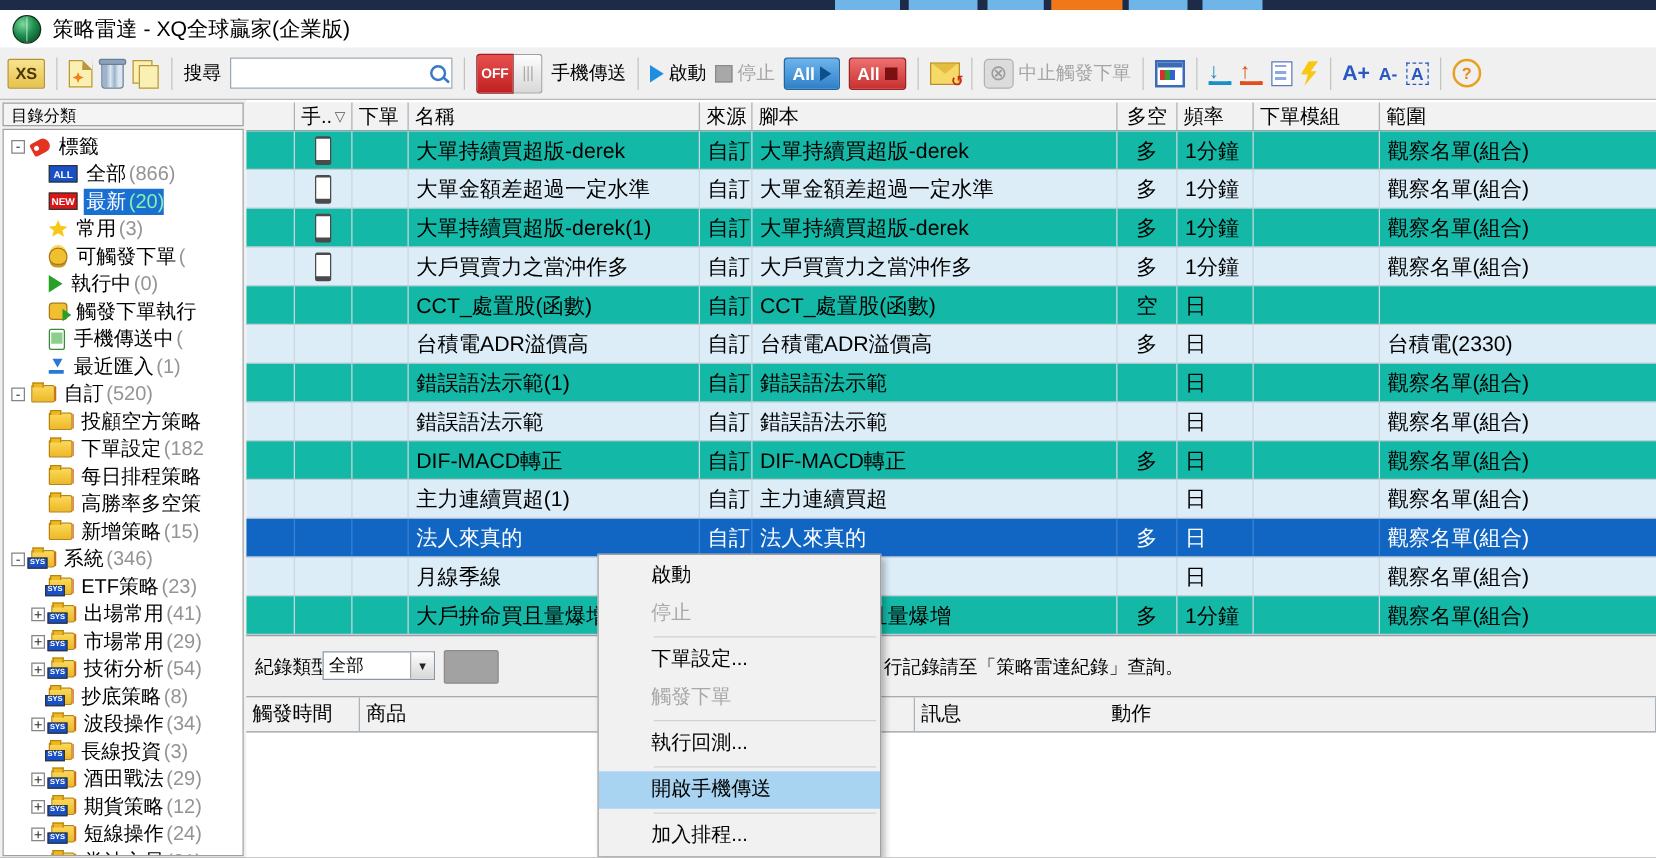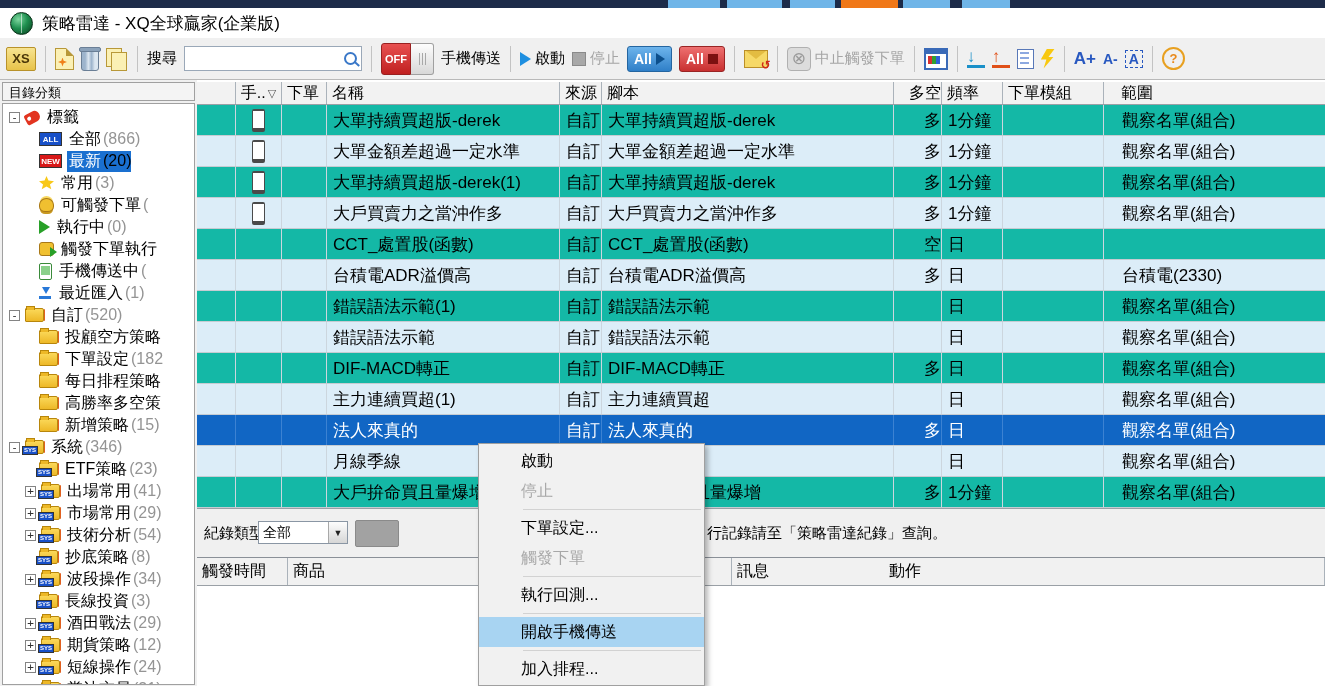--- a/index.html
+++ b/index.html
@@ -74,21 +74,21 @@
   .sidebar{position:absolute;left:0;top:80px;width:197px;bottom:0;background:#f0f0f0;box-sizing:border-box;}
   .sidebar-header{position:absolute;left:2px;top:2px;right:2px;height:19px;background:#f4f4f4;border:1px solid #a0a0a0;
     font-size:13px;line-height:19px;padding-left:6px;box-sizing:border-box;}
   .tree{position:absolute;left:2px;top:23px;right:2px;bottom:1px;background:#fff;border:1px solid #a0a0a0;
     overflow:hidden;padding-top:2px;box-sizing:border-box;}
   .tree-item{height:22px;display:flex;align-items:center;white-space:nowrap;font-size:16px;overflow:hidden;}
   .tree-item .lbl{padding:0 2px;margin-top:30px;}
   .tree-item .cnt{color:#949494;}
   .tree-item.sel .lblwrap{background:#1a70d0;}
   .tree-item.sel .lbl{color:#fff;}
-  .tree-item.sel .cnt{color:#000000;}
+  .tree-item.sel .cnt{color:#86efac;}
   .expando{width:11px;height:11px;border:1px solid #848484;background:#fff;flex:0 0 auto;margin-right:5px;
     display:flex;align-items:center;justify-content:center;font-size:11px;line-height:9px;color:#333;box-sizing:border-box;font-family:"DejaVu Sans Mono",monospace;}
   .tico{flex:0 0 auto;margin-right:5px;position:relative;}
   .i-tag{width:15px;height:11px;background:#e23420;border-radius:2px 5px 5px 2px;transform:rotate(-28deg);}
   .i-tag::before{content:"";position:absolute;left:2px;top:3px;width:4px;height:4px;border-radius:50%;background:#fff;}
   .i-badge{min-width:19px;height:12px;padding:0 1px;color:#fff;font-size:8px;font-weight:bold;display:flex;align-items:center;justify-content:center;border:1px solid #333;}
   .i-badge.all{background:#1850c8;}
   .i-badge.new{background:#d81818;}
   .i-star{width:15px;height:14px;background:#f8c818;clip-path:polygon(50% 0,63% 33%,100% 38%,73% 60%,82% 95%,50% 75%,18% 95%,27% 60%,0 38%,37% 33%);}
   .i-coin{width:13px;height:12px;background:#f0c030;border:1px solid #a87818;border-radius:50% 50% 40% 40%;box-shadow:0 -3px 0 -1px #f8d860,0 3px 0 -1px #c89820;}
@@ -110,21 +110,21 @@
   .gh-cell{border-right:1px solid #aab2ba;font-size:16px;display:flex;align-items:center;padding-left:5px;box-sizing:border-box;overflow:hidden;white-space:nowrap;}
   .sortg{font-size:11px;color:#555;margin-left:2px;}
   .grid-rows{position:absolute;left:0;top:25px;right:0;height:403px;overflow:hidden;}
   .grow{height:31px;display:flex;border-bottom:1px solid #c6ccd2;box-sizing:border-box;background:#14b8a6;}
   .grow.alt{background:#dcedf8;}
   .grow.sel{background:#1166c4;color:#fff;}
   .gcell{border-right:1px solid #ccd6de;font-size:17px;display:flex;align-items:center;padding-left:6px;box-sizing:border-box;overflow:hidden;white-space:nowrap;}
   .grow.sel .gcell{border-right-color:#3c82d2;}
   .c0{width:39px;padding-left:0;}.c1{width:46px;padding-left:0;justify-content:center;}
   .c2{width:45px;}.c3{width:233px;}.c4{width:42px;}.c5{width:292px;}
-  .c6{width:48px;justify-content:flex-end;padding-left:0;}.c7{width:61px;}.c8{width:101px;}.c9{flex:1;border-right:none;margin-left:12px;}
+  .c6{width:48px;justify-content:center;padding-left:0;}.c7{width:61px;}.c8{width:101px;}.c9{flex:1;border-right:none;}
   .row-phone{width:11px;height:17px;border:1px solid #4a4a4a;border-bottom-width:4px;border-top-width:2px;border-radius:2px;background:#fff;}
   
   .bottom{position:absolute;left:0;top:428px;right:0;bottom:0;background:#f0f0f0;border-top:1px solid #9aa0a6;box-sizing:border-box;}
   .b-controls{position:absolute;left:0;top:0;right:0;height:48px;}
   .b-label{position:absolute;left:7px;top:15px;font-size:15px;}
   .dropdown{position:absolute;left:61px;top:12px;width:90px;height:23px;background:#fff;border:1px solid #8a96a4;display:flex;box-sizing:border-box;}
   .dd-val{flex:1;font-size:14px;padding:2px 0 0 4px;}
   .dd-btn{width:18px;background:linear-gradient(#fdfdfd,#d6d6d6);border-left:1px solid #a8a8a8;display:flex;align-items:center;justify-content:center;font-size:9px;color:#222;}
   .gray-blob{position:absolute;left:158px;top:11px;width:42px;height:25px;background:#a2a2a2;border:1px solid #8a8a8a;border-radius:2px;}
   .b-note{position:absolute;left:510px;top:15px;font-size:15px;white-space:nowrap;}

